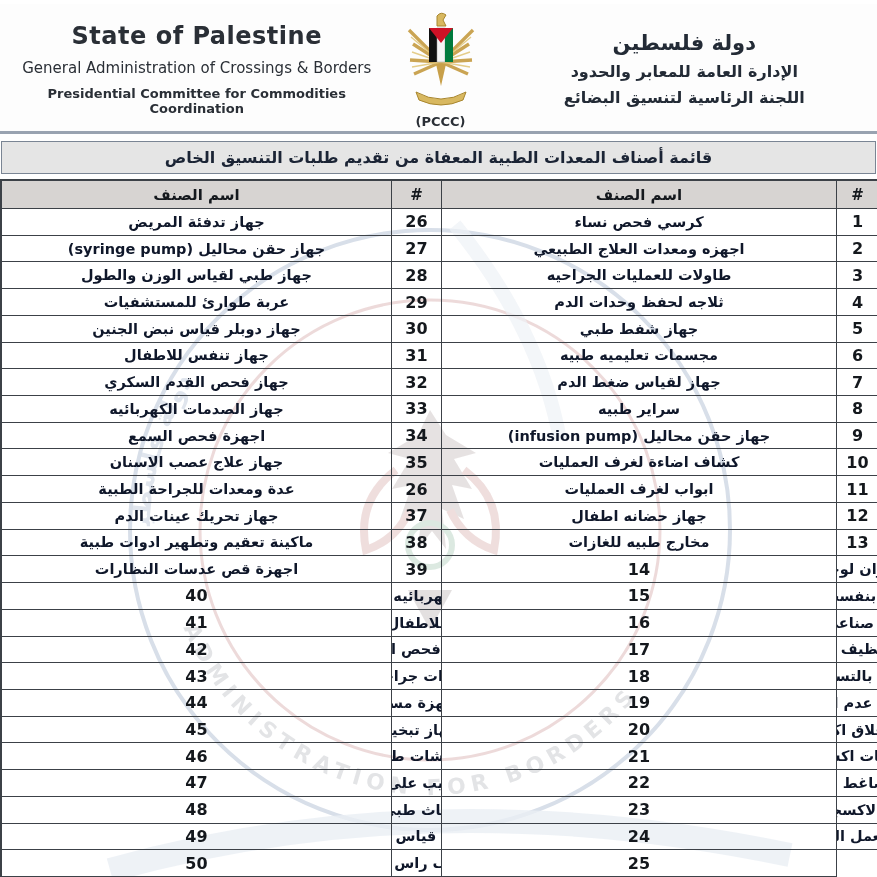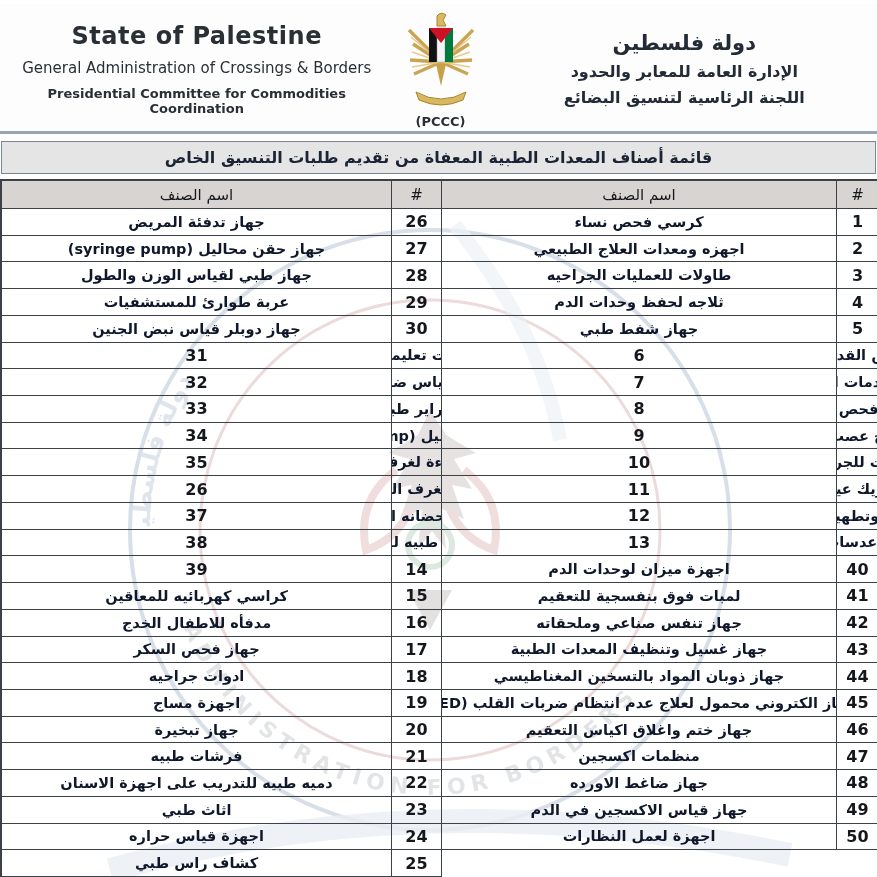--- a/index.html
+++ b/index.html
@@ -49,21 +49,21 @@
     grid-template-columns:390px 50px 395px 42px;
     grid-template-rows:28px repeat(25,1fr);
     border-top:2px solid #3c4147;border-left:2px solid #3c4147;
     z-index:2;
   }
   .cell{
     border-right:1.5px solid #3c4147;border-bottom:1.5px solid #3c4147;
     display:flex;align-items:center;justify-content:center;
     overflow:hidden;white-space:nowrap;background:transparent;
   }
-  .header-cell{background:#d7d4d2;font-size:15px;font-weight:normal;color:#14181d;direction:rtl;}
+  .header-cell{background:#d7d4d2;font-size:15px;font-weight:bold;color:#14181d;direction:rtl;}
   .name-cell{font-size:14.5px;font-weight:bold;color:#0f172a;direction:rtl;padding:0 4px;}
   .num-cell{font-size:16px;font-weight:bold;color:#14181d;}
 
   
   .watermark{position:absolute;left:0;top:0;z-index:1;pointer-events:none;}
 </style>
 </head>
 <body>
 
 <div class="page">
@@ -171,20 +171,21 @@
       <div class="cell name-cell">طاولات للعمليات الجراحيه</div>
       <div class="cell num-cell">3</div>
       <div class="cell name-cell">عربة طوارئ للمستشفيات</div>
       <div class="cell num-cell">29</div>
       <div class="cell name-cell">ثلاجه لحفظ وحدات الدم</div>
       <div class="cell num-cell">4</div>
       <div class="cell name-cell">جهاز دوبلر قياس نبض الجنين</div>
       <div class="cell num-cell">30</div>
       <div class="cell name-cell">جهاز شفط طبي</div>
       <div class="cell num-cell">5</div>
+      <div class="cell name-cell">جهاز تنفس للاطفال</div>
       <div class="cell num-cell">31</div>
       <div class="cell name-cell">مجسمات تعليميه طبيه</div>
       <div class="cell num-cell">6</div>
       <div class="cell name-cell">جهاز فحص القدم السكري</div>
       <div class="cell num-cell">32</div>
       <div class="cell name-cell">جهاز لقياس ضغط الدم</div>
       <div class="cell num-cell">7</div>
       <div class="cell name-cell">جهاز الصدمات الكهربائيه</div>
       <div class="cell num-cell">33</div>
       <div class="cell name-cell">سراير طبيه</div>

